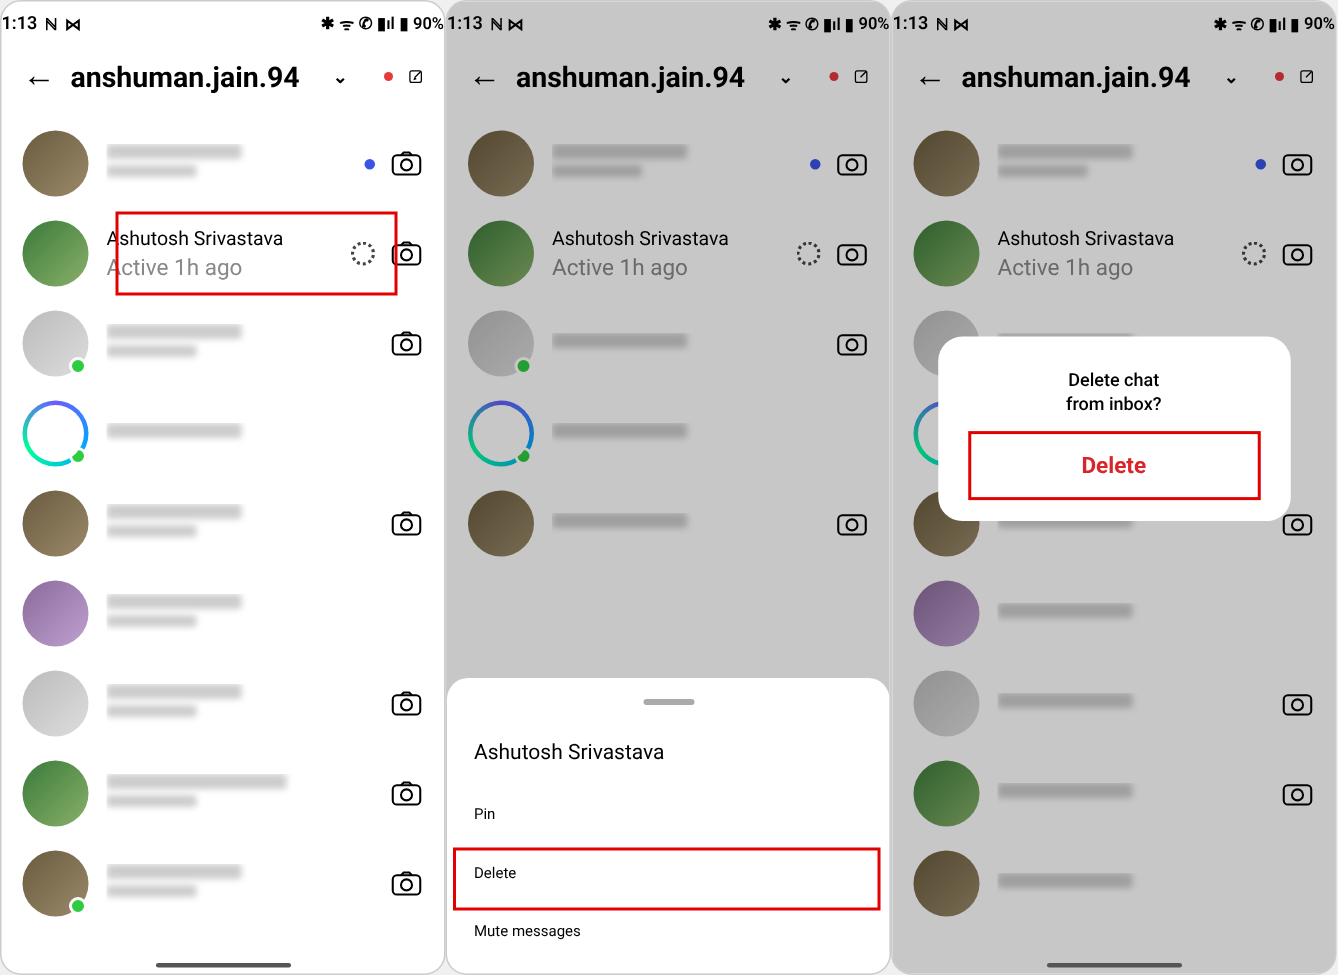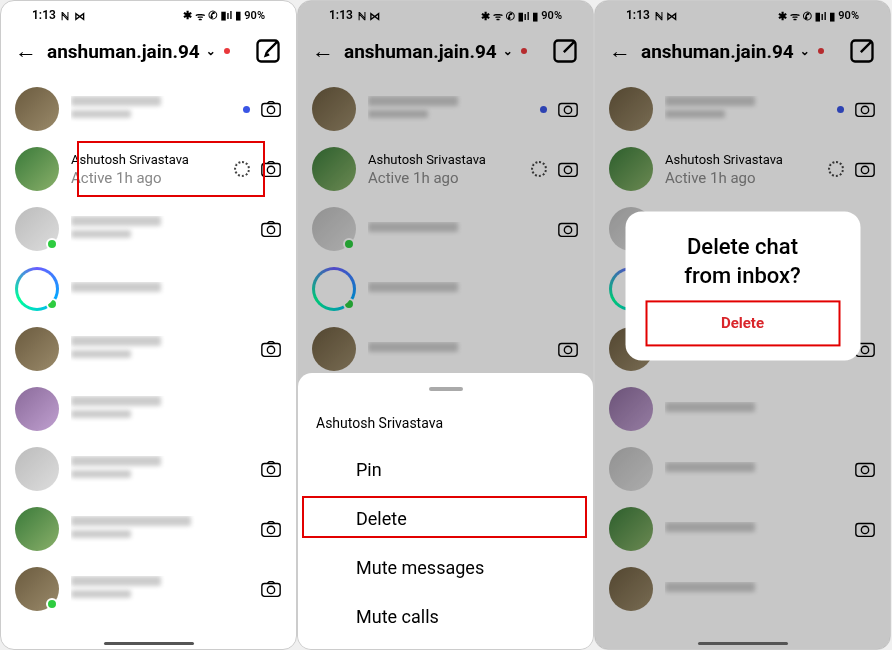--- a/index.html
+++ b/index.html
@@ -19,41 +19,41 @@
     border-radius: 14px;
     overflow: hidden;
     position: relative;
     display: flex;
     flex-direction: column;
   }
   .status-bar {
     display: flex;
     justify-content: space-between;
     align-items: center;
-    padding: 6px 31px 4px;
+    padding: 6px 0 4px;
     font-size: 12px;
     font-weight: 600;
     height: 26px;
   }
   .status-left { display: flex; align-items: center; gap: 5px; }
   .status-right { display: flex; align-items: center; gap: 3px; font-size: 11px; }
   .header {
     display: flex;
     align-items: center;
     gap: 10px;
     padding: 10px 14px 14px;
   }
   .back-arrow { font-size: 22px; line-height: 1; cursor: pointer; }
   .header-title {
     flex: 1;
     font-weight: 700;
     font-size: 19px;
     display: flex;
     align-items: center;
-    gap: 4px;
+    gap: 20px;
   }
   .chevron { font-size: 12px; color: #000; margin-left: 2px; }
   .dot-red { width: 6px; height: 6px; background: #e9383b; border-radius: 50%; margin-left: 4px; }
   .compose-icon {
     width: 28px; height: 28px;
     display: flex; align-items: center; justify-content: center;
     font-size: 18px;
   }
   .chat-list {
     flex: 1;
@@ -156,24 +156,23 @@
     background: #aaa;
     border-radius: 3px;
     margin: 4px auto 10px;
   }
   .sheet-title {
     font-size: 14px;
     padding: 14px 18px;
     font-weight: 400;
   }
   .sheet-item {
-    font-size: 18px;
+    font-size: 10px;
     padding: 14px 18px;
     cursor: pointer;
-    margin-left: 40px;
   }
   .sheet-highlight {
     border: 2px solid #e20000;
     position: absolute;
     left: 4px; right: 6px;
     height: 42px;
     pointer-events: none;
   }
 
   .center-dialog {
@@ -181,21 +180,21 @@
     left: 50%; top: 44%;
     transform: translate(-50%,-50%);
     width: 235px;
     background: #fff;
     border-radius: 16px;
     z-index: 6;
     padding: 22px 14px 14px;
     text-align: center;
   }
   .dialog-title {
-    font-size: 22px;
+    font-size: 12px;
     font-weight: 500;
     margin-bottom: 10px;
     line-height: 1.3;
     white-space: pre-line;
   }
   .dialog-body {
     font-size: 12px;
     color: #888;
     line-height: 1.5;
     margin-bottom: 18px;
@@ -487,21 +486,20 @@
 
   <div class="bottom-sheet">
     <div class="sheet-handle"></div>
     <div class="sheet-title">Ashutosh Srivastava</div>
     <div class="sheet-item">Pin</div>
     <div style="position:relative">
       <div class="sheet-item">Delete</div>
       <div class="sheet-highlight" style="top:2px"></div>
     </div>
     <div class="sheet-item">Mute messages</div>
-    <div class="sheet-item">Mute calls</div>
   </div>
   <div class="home-indicator"></div>
 </div>
 
 <div class="phone">
   <div class="status-bar">
     <div class="status-left">
         <span>1:13</span>
         <span style="font-size:11px">ℕ ⋈</span>
       </div>

